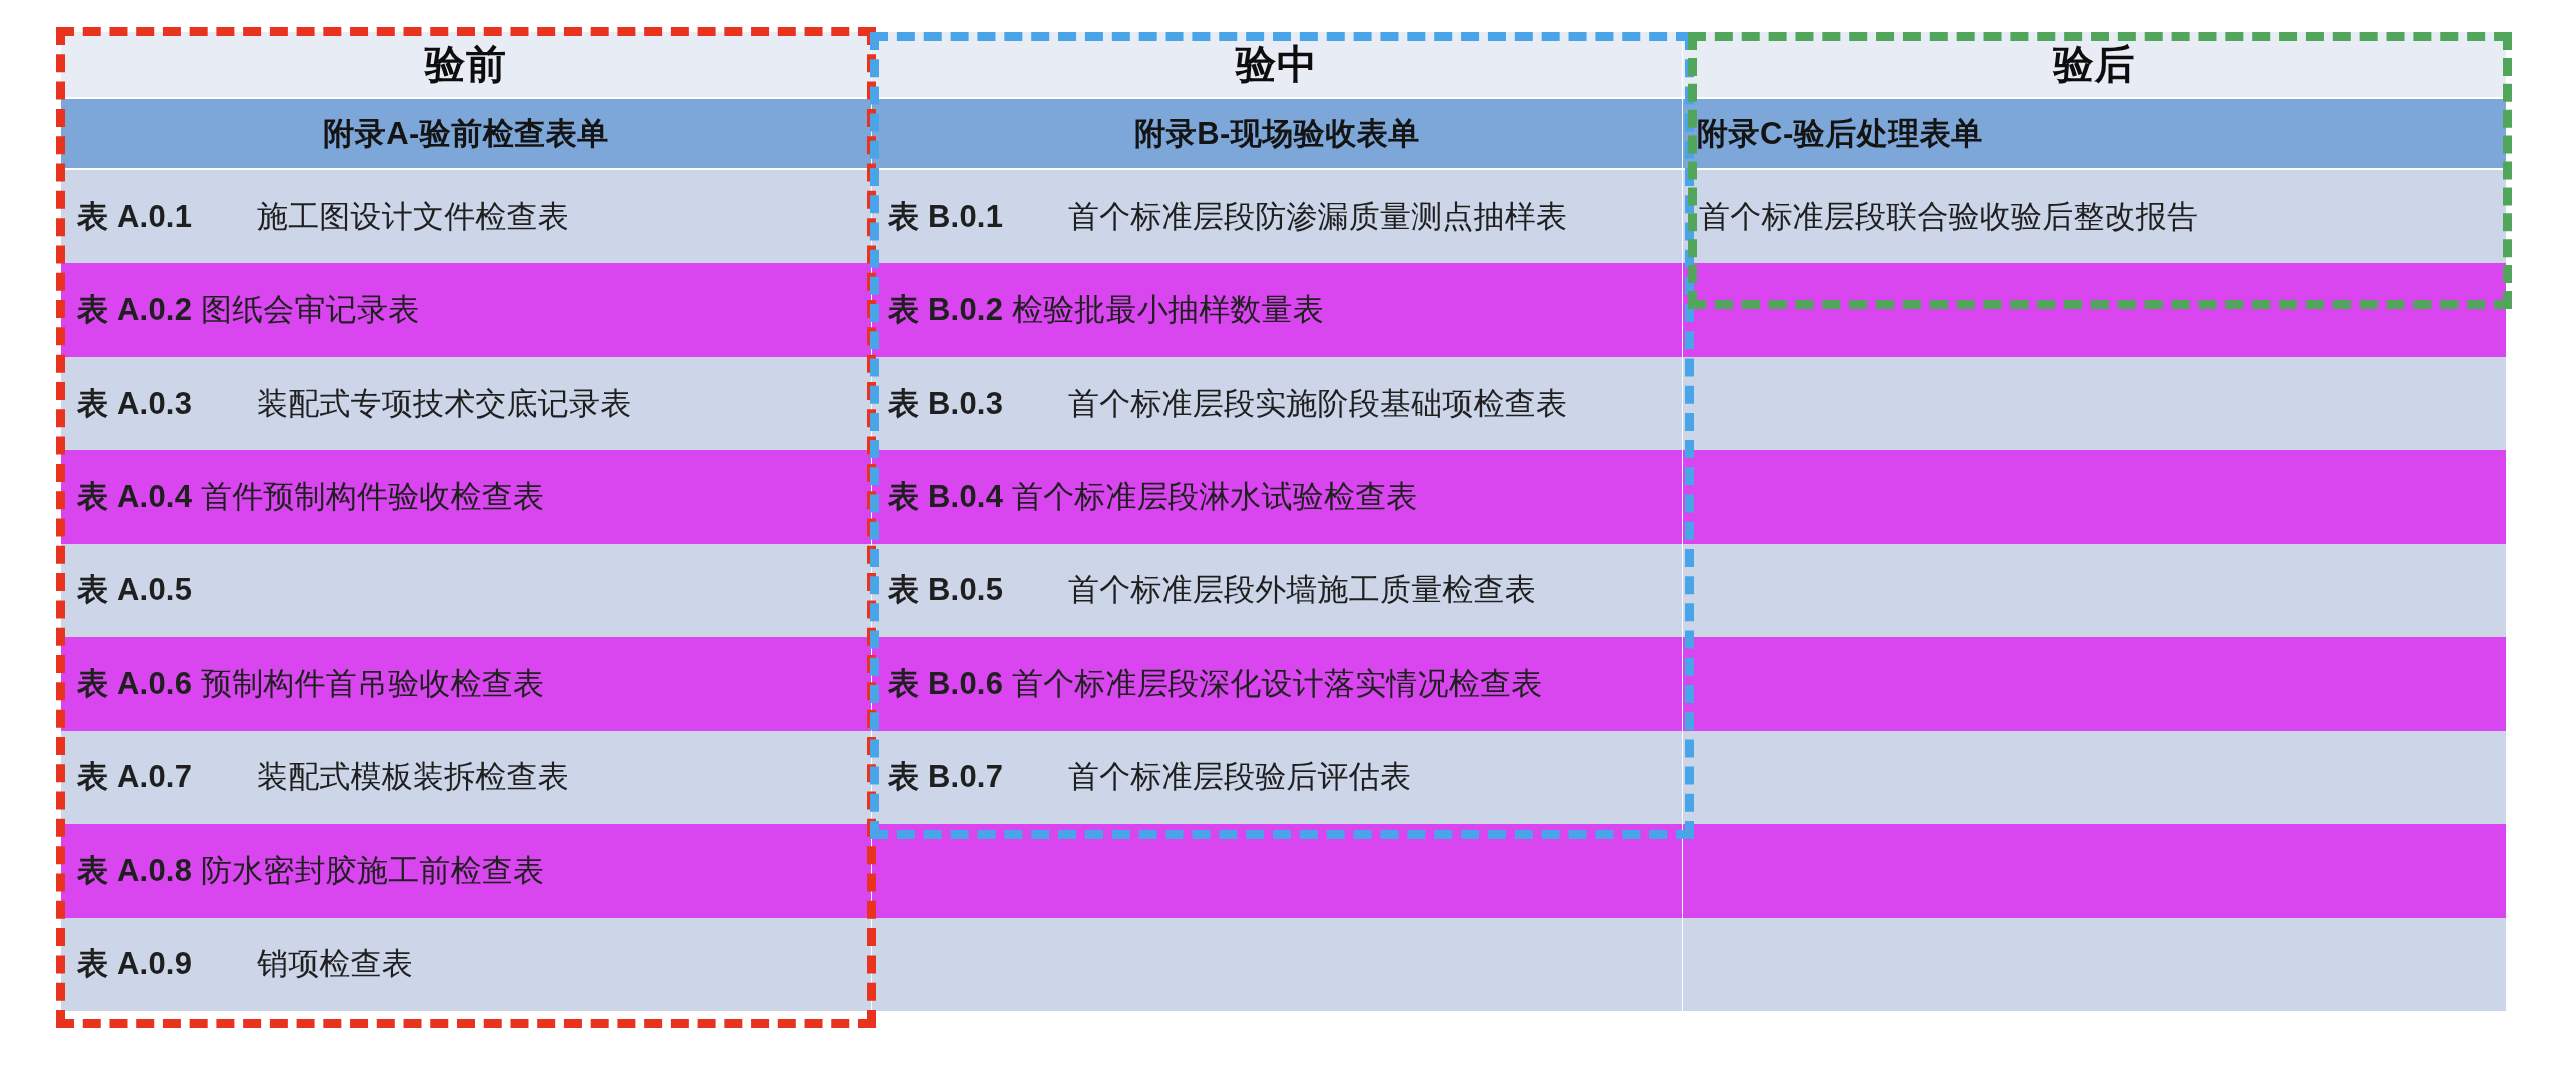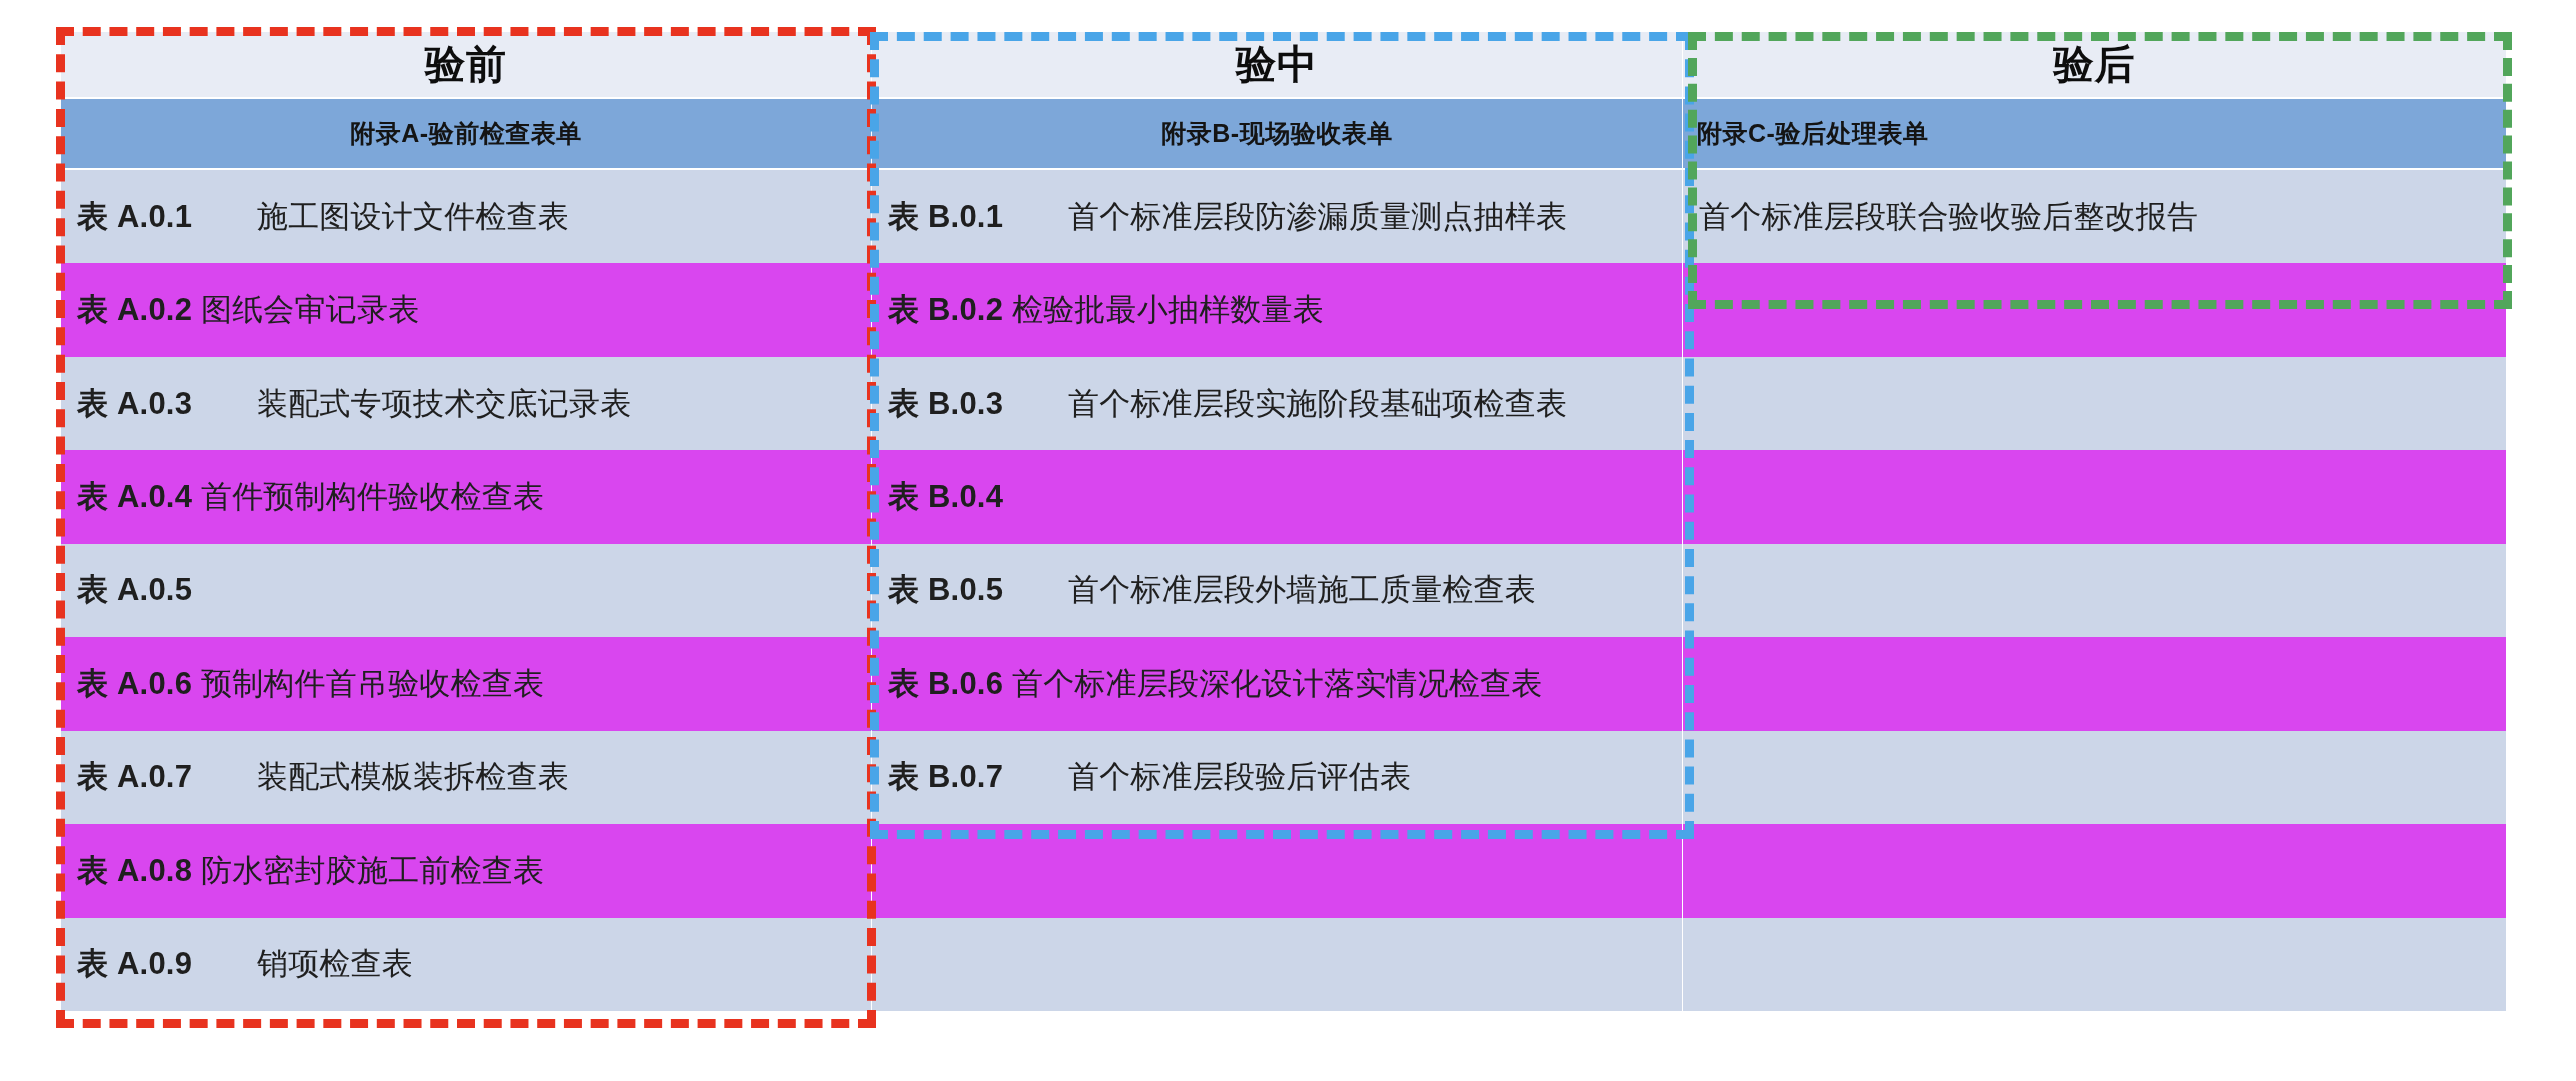--- a/index.html
+++ b/index.html
@@ -53,21 +53,21 @@
     font-size: 40px;
     font-weight: bold;
     color: #0d0d0d;
     letter-spacing: 1px;
   }
 
   
   .band-cell {
     background: #7da7d9;
     justify-content: center;
-    font-size: 25px;
+    font-size: 31px;
     font-weight: bold;
     color: #141414;
     letter-spacing: 0.5px;
   }
   .band-cell.left-align {
     justify-content: flex-start;
     padding-left: 14px;
     align-items: center;
   }
 
@@ -189,21 +189,21 @@
       <span class="lbl-strong">表 B.0.3</span>&nbsp;<span class="lbl-body">首个标准层段实施阶段基础项检查表</span>
     </div>
     <div class="gapcol"></div>
     <div class="cell data-cell row-dark empty"></div>
 
     <div class="cell data-cell row-light">
       <span class="lbl-strong">表 A.0.4</span>&nbsp;<span class="lbl-body">首件预制构件验收检查表</span>
     </div>
     <div class="gapcol"></div>
     <div class="cell data-cell row-light">
-      <span class="lbl-strong">表 B.0.4</span>&nbsp;
+      <span class="lbl-strong">表 B.0.4</span>&nbsp;<span class="lbl-body">首个标准层段淋水试验检查表</span>
     </div>
     <div class="gapcol"></div>
     <div class="cell data-cell row-light empty"></div>
 
     <div class="cell data-cell row-dark">
       <span class="lbl-strong">表 A.0.5</span>&nbsp;
     </div>
     <div class="gapcol"></div>
     <div class="cell data-cell row-dark">
       <span class="lbl-strong">表 B.0.5</span>&nbsp;<span class="lbl-body">首个标准层段外墙施工质量检查表</span>

